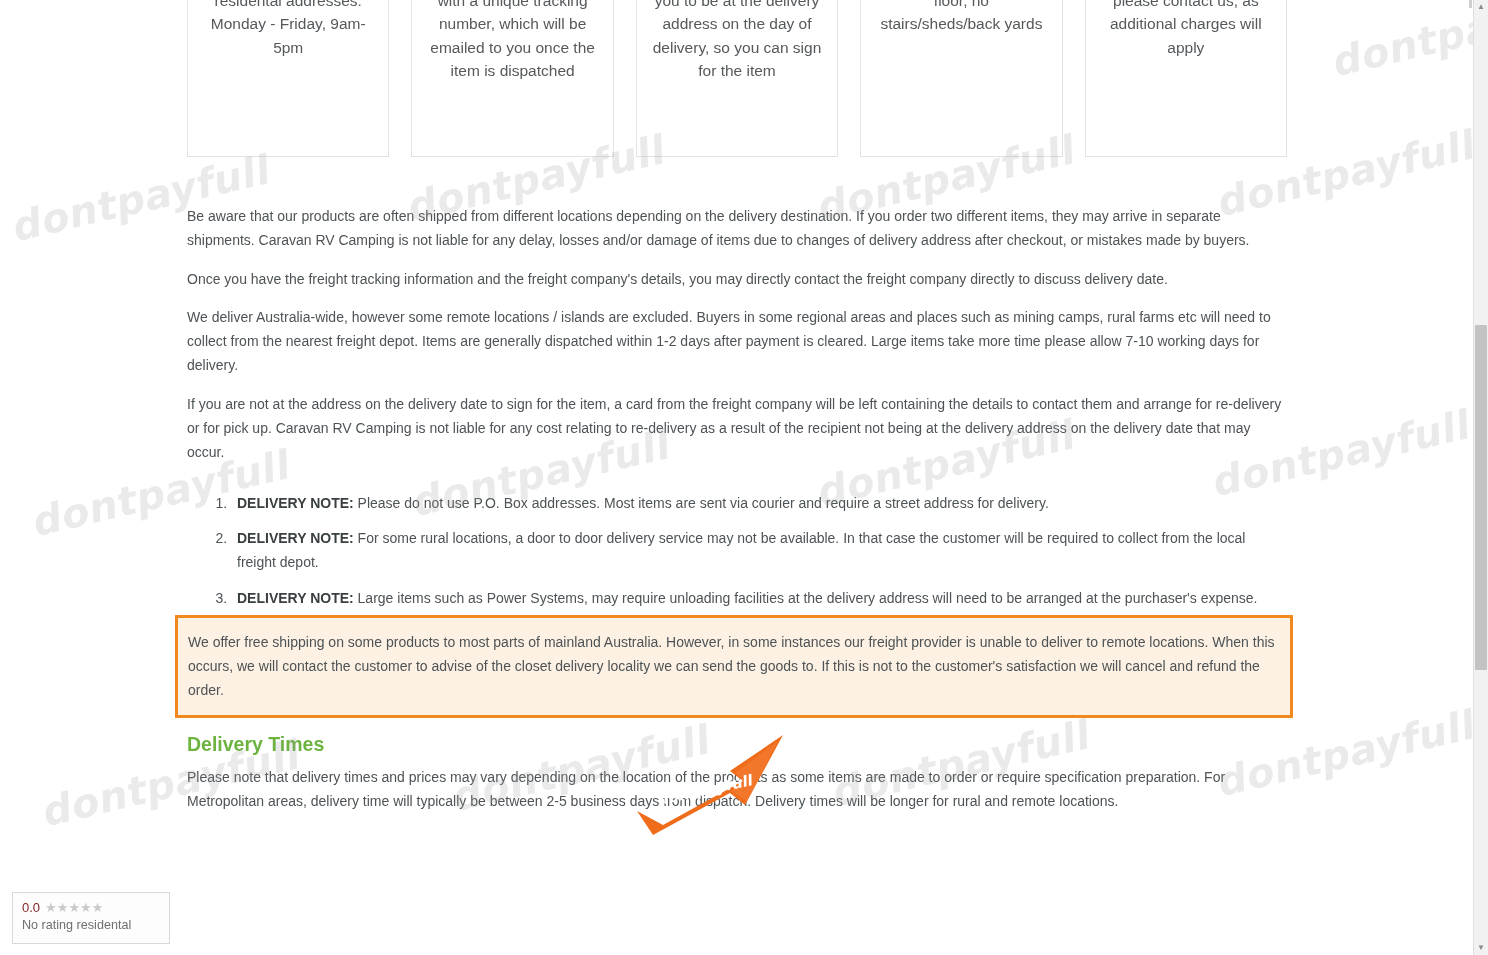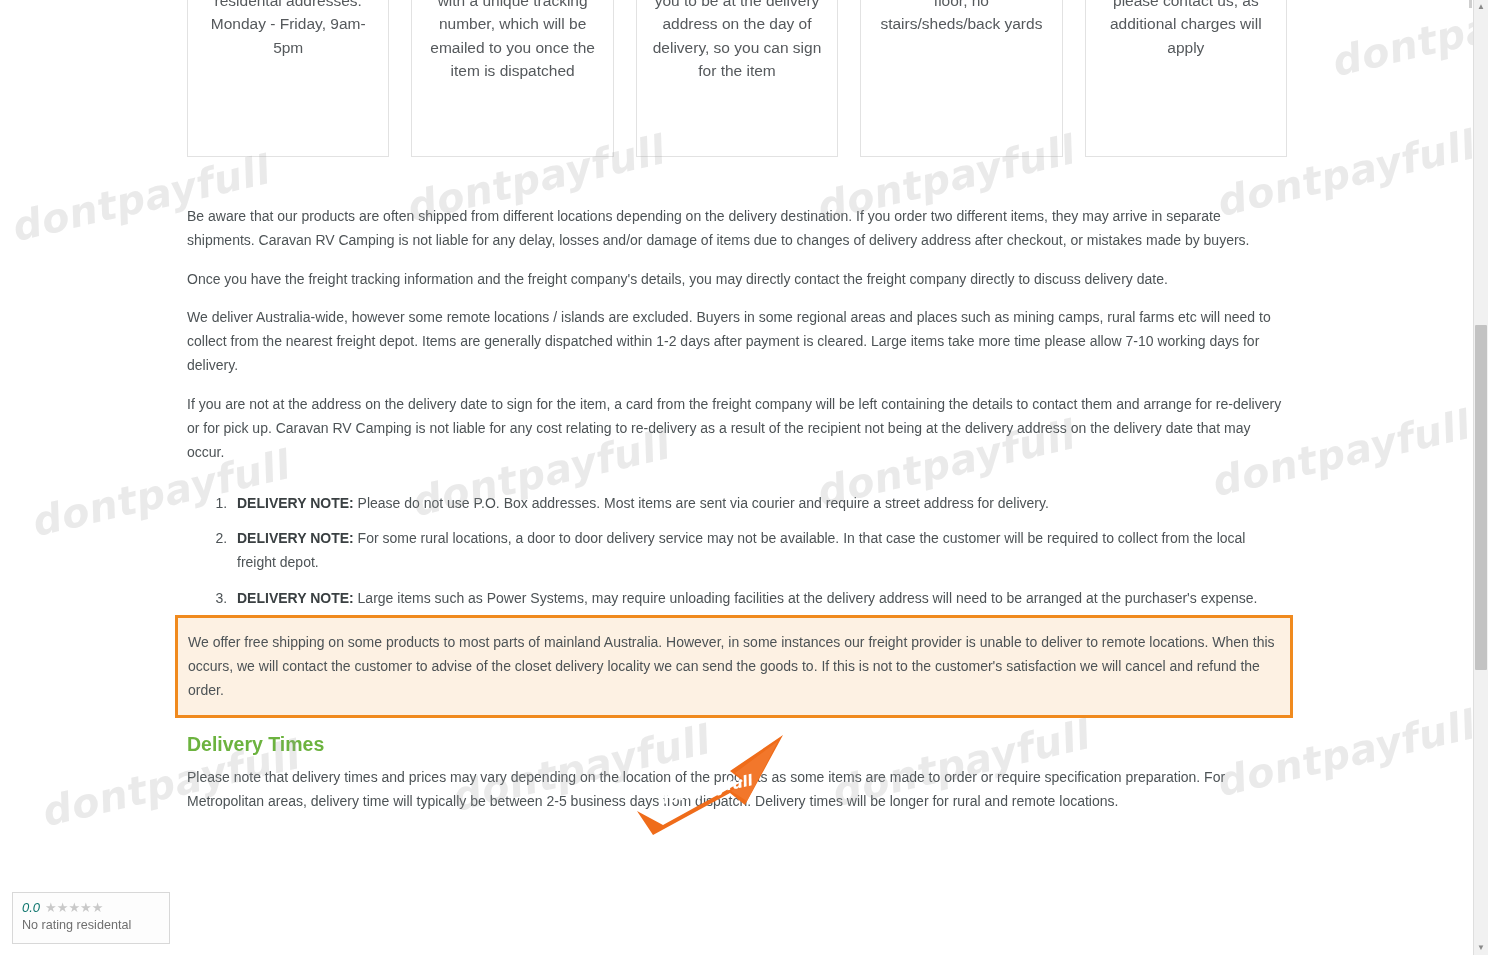--- a/index.html
+++ b/index.html
@@ -157,21 +157,21 @@
     z-index: 7;
     font-size: 12.5px;
     color: #8a8a8a;
   }
   .rating-widget .stars-row {
     display: flex;
     align-items: center;
     gap: 5px;
     margin-bottom: 3px;
   }
-  .rating-widget .score { font-size: 13px; color: #0f766e; font-style: italic; }
+  .rating-widget .score { font-size: 13px; color: #7f1d1d; }
   .rating-widget .stars { color: #c9c9c9; font-size: 13px; letter-spacing: 0px; }
   .rating-widget .norating { color: #6f6f6f; font-size: 12.6px; }
 
   
   .vscroll {
     position: absolute;
     right: 0;
     top: 0;
     width: 14px;
     height: 955px;

